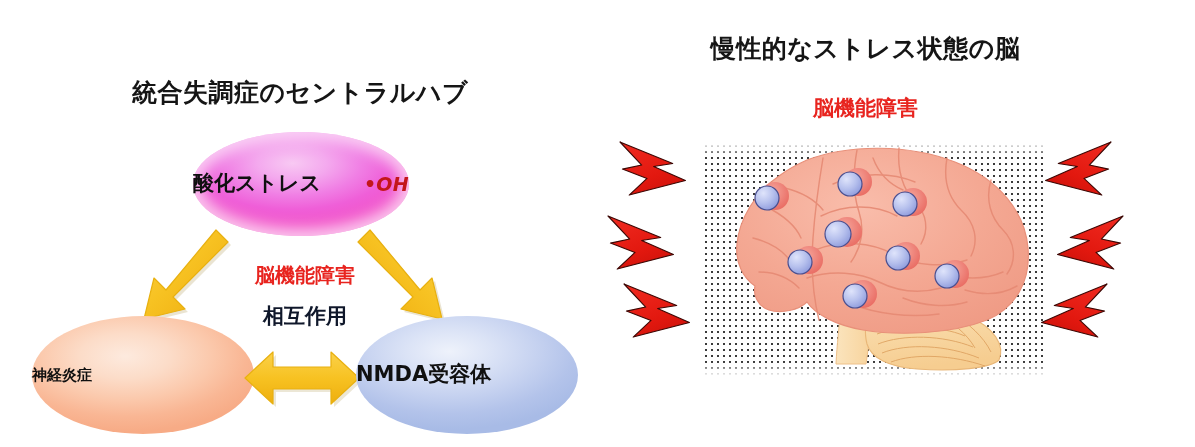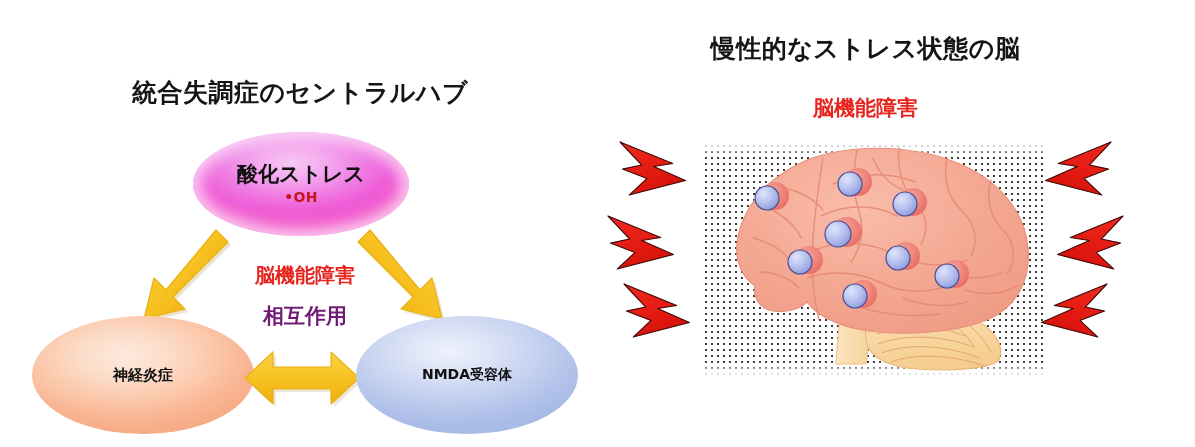--- a/index.html
+++ b/index.html
@@ -56,63 +56,63 @@
     font-weight: 700;
     color: #e8241f;
     white-space: nowrap;
   }
 
   
   .node {
     position: absolute;
     border-radius: 50%;
     display: flex;
-    flex-direction: column;
     align-items: center;
-    justify-content: center;
+    justify-content: space-between;
     text-align: center;
     line-height: 1.22;
     color: #101010;
     font-weight: 700;
   }
   #node-oxidative {
     left: 193px; top: 88px;
     width: 216px; height: 104px;
     font-size: 21px;
     background:
       radial-gradient(ellipse 62% 60% at 46% 30%,
         #f8c9f3 0%,
         #f4a9ee 26%,
         #f07ee4 52%,
         #ef5fd8 74%,
         #f254c9 100%);
     box-shadow: 0 0 14px 8px rgba(255,255,255,0.65) inset;
   }
   #node-oxidative .line-sub {
     color: #c3161b;
-    font-size: 14px;
+    font-size: 19px;
     margin-top: 2px;
     letter-spacing: 0.3px;
+    font-style: italic;
   }
   #node-neuroinflammation {
     left: 32px; top: 272px;
     width: 222px; height: 118px;
     font-size: 15px;
     background:
       radial-gradient(ellipse 68% 64% at 42% 34%,
         #fdeade 0%,
         #fcdcc8 30%,
         #fbc8ab 58%,
         #f9b694 80%,
         #f7ab86 100%);
   }
   #node-nmda {
     left: 356px; top: 272px;
     width: 222px; height: 118px;
-    font-size: 14px;
+    font-size: 21px;
     background:
       radial-gradient(ellipse 70% 66% at 42% 30%,
         #eef2fb 0%,
         #dbe3f6 28%,
         #c6d2f0 56%,
         #b3c3ea 80%,
         #a8bbe6 100%);
   }
 
   
@@ -126,21 +126,21 @@
     color: #e8241f;
     white-space: nowrap;
   }
   #label-interaction {
     position: absolute;
     left: 205px; top: 258px;
     width: 200px;
     text-align: center;
     font-size: 21px;
     font-weight: 700;
-    color: #701a75;
+    color: #0f172a;
     white-space: nowrap;
   }
 
   
   .arrow-svg {
     position: absolute;
     overflow: visible;
   }
   #arrow-to-neuroinflammation { left: 126px; top: 178px; }
   #arrow-to-nmda             { left: 346px; top: 178px; }

